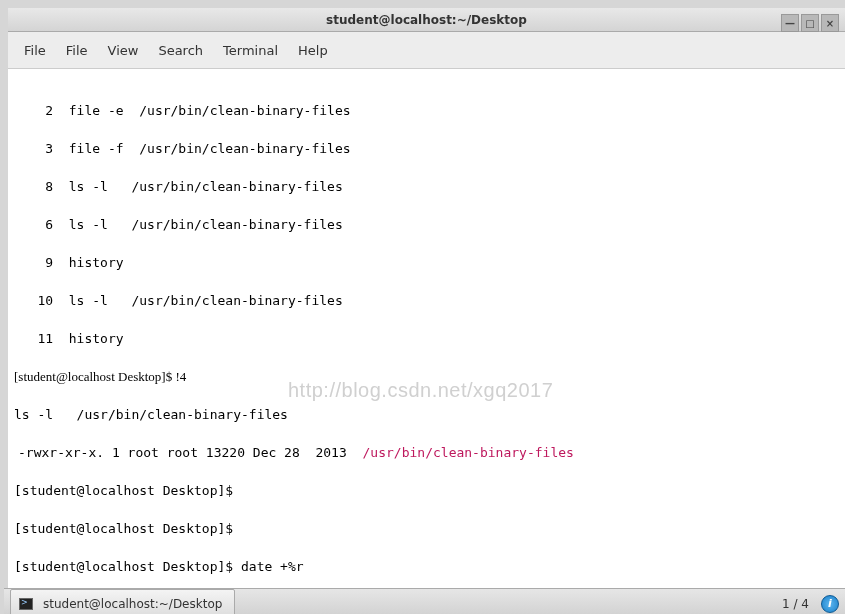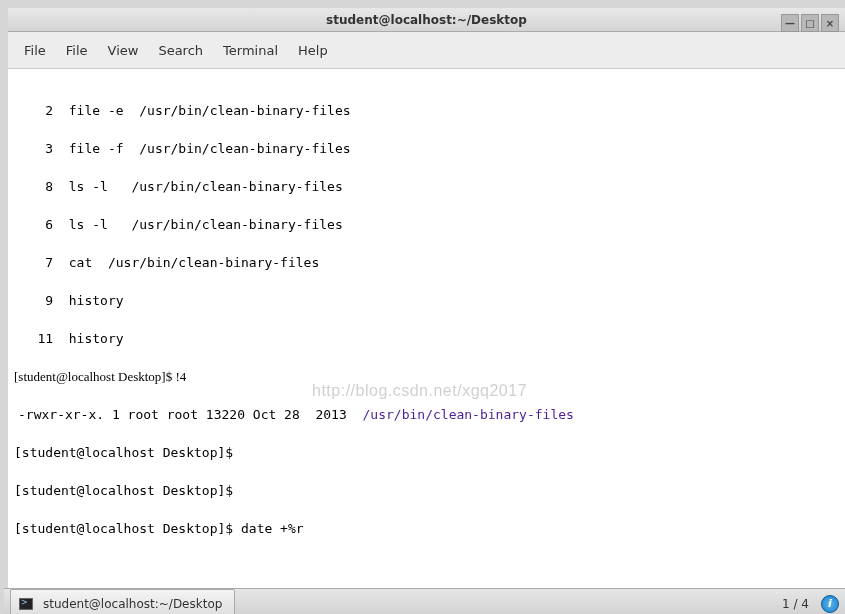--- a/index.html
+++ b/index.html
@@ -62,27 +62,27 @@
   font-family: "DejaVu Sans Mono", "Liberation Mono", monospace;
   font-size: 13px;
   line-height: 15px;
   color: #000;
   padding: 0 2px;
   height: 532px;
   overflow: hidden;
   white-space: pre;
   position: relative;
 }
-.green { color: #4c1d95; margin-top: 24px; }
+.green { color: #be185d; margin-top: 24px; }
 .watermark {
   position: absolute;
-  left: 300px;
+  left: 276px;
   top: 310px;
   font-family: sans-serif;
-  font-size: 16px;
+  font-size: 20px;
   color: #d0d0d0;
   pointer-events: none;
   letter-spacing: 0.5px;
 }
 .taskbar {
   position: absolute;
   bottom: 0;
   left: 0;
   right: 0;
   height: 30px;
@@ -162,25 +162,26 @@
   <div class="menu-item">Terminal</div>
   <div class="menu-item">Help</div>
 </div>
 
 <div class="terminal">
 <div class="watermark">http://blog.csdn.net/xgq2017</div>
 <span style="display: block;">    2  file -e  /usr/bin/clean-binary-files</span>
 <span style="display: block;">    3  file -f  /usr/bin/clean-binary-files</span>
 <span style="display: block;">    8  ls -l   /usr/bin/clean-binary-files</span>
 <span style="display: block;">    6  ls -l   /usr/bin/clean-binary-files</span>
-<span style="display: block;">    7  cat  /usr/bin/clean-binary-files</span>
 <span style="display: block;">    9  history</span>
+<span style="display: block;">   10  ls -l   /usr/bin/clean-binary-files</span>
 <span style="display: block;">   11  history</span>
 <span style="display: block; font-family: Liberation Serif, serif;">[student@localhost Desktop]$ !4</span>
-<span style="display: block;"><span>-rwxr-xr-x. 1 root root 13220 Oct 28  2013 </span><span class="green">/usr/bin/clean-binary-files</span></span>
+<span style="display: block;">ls -l   /usr/bin/clean-binary-files</span>
+<span style="display: block;"><span>-rwxr-xr-x. 1 root root 13220 Dec 28  2013 </span><span class="green">/usr/bin/clean-binary-files</span></span>
 <span style="display: block;">[student@localhost Desktop]$</span>
 <span style="display: block;">[student@localhost Desktop]$</span>
 <span style="display: block;">[student@localhost Desktop]$ date +%r</span>
 
 
 
 
 
 
 

